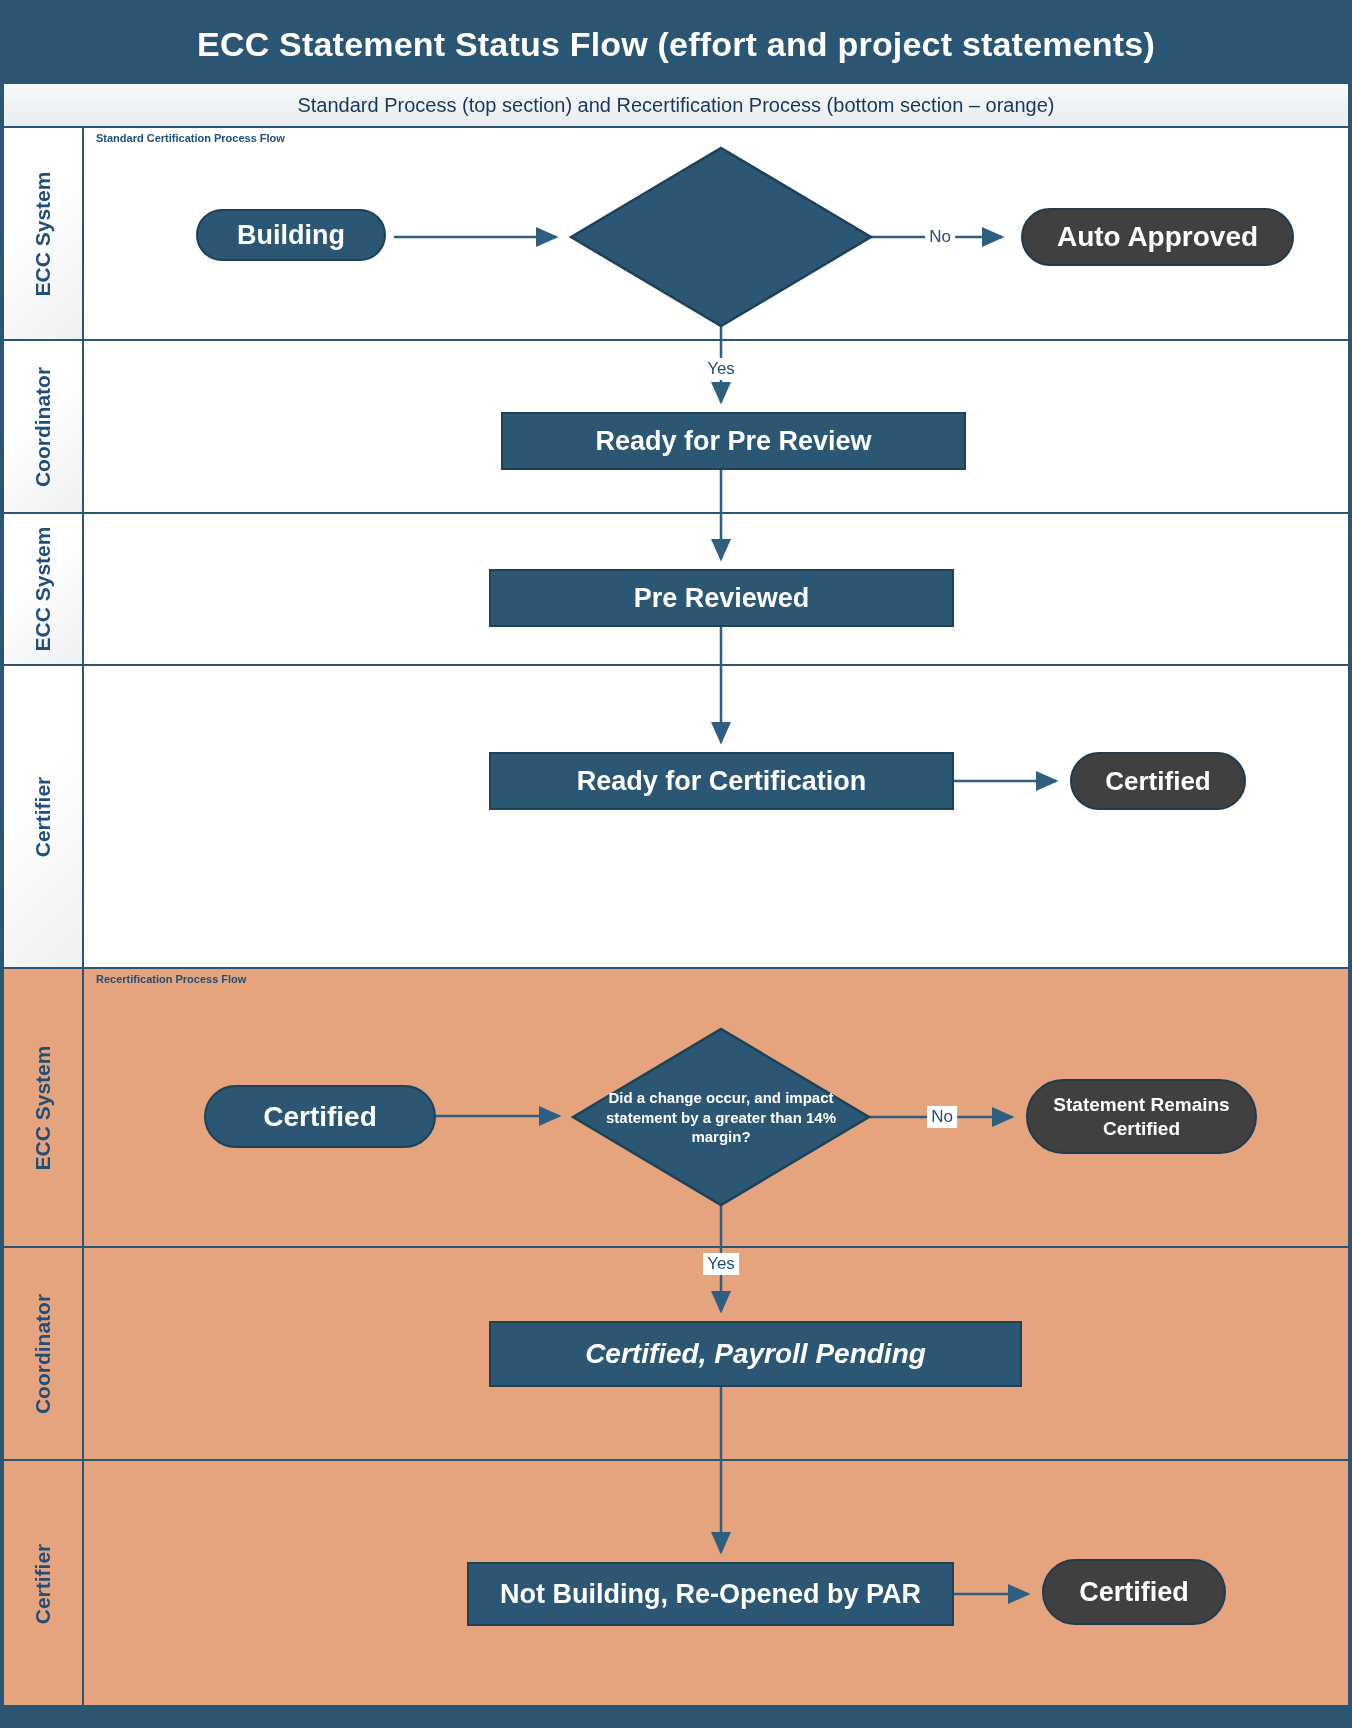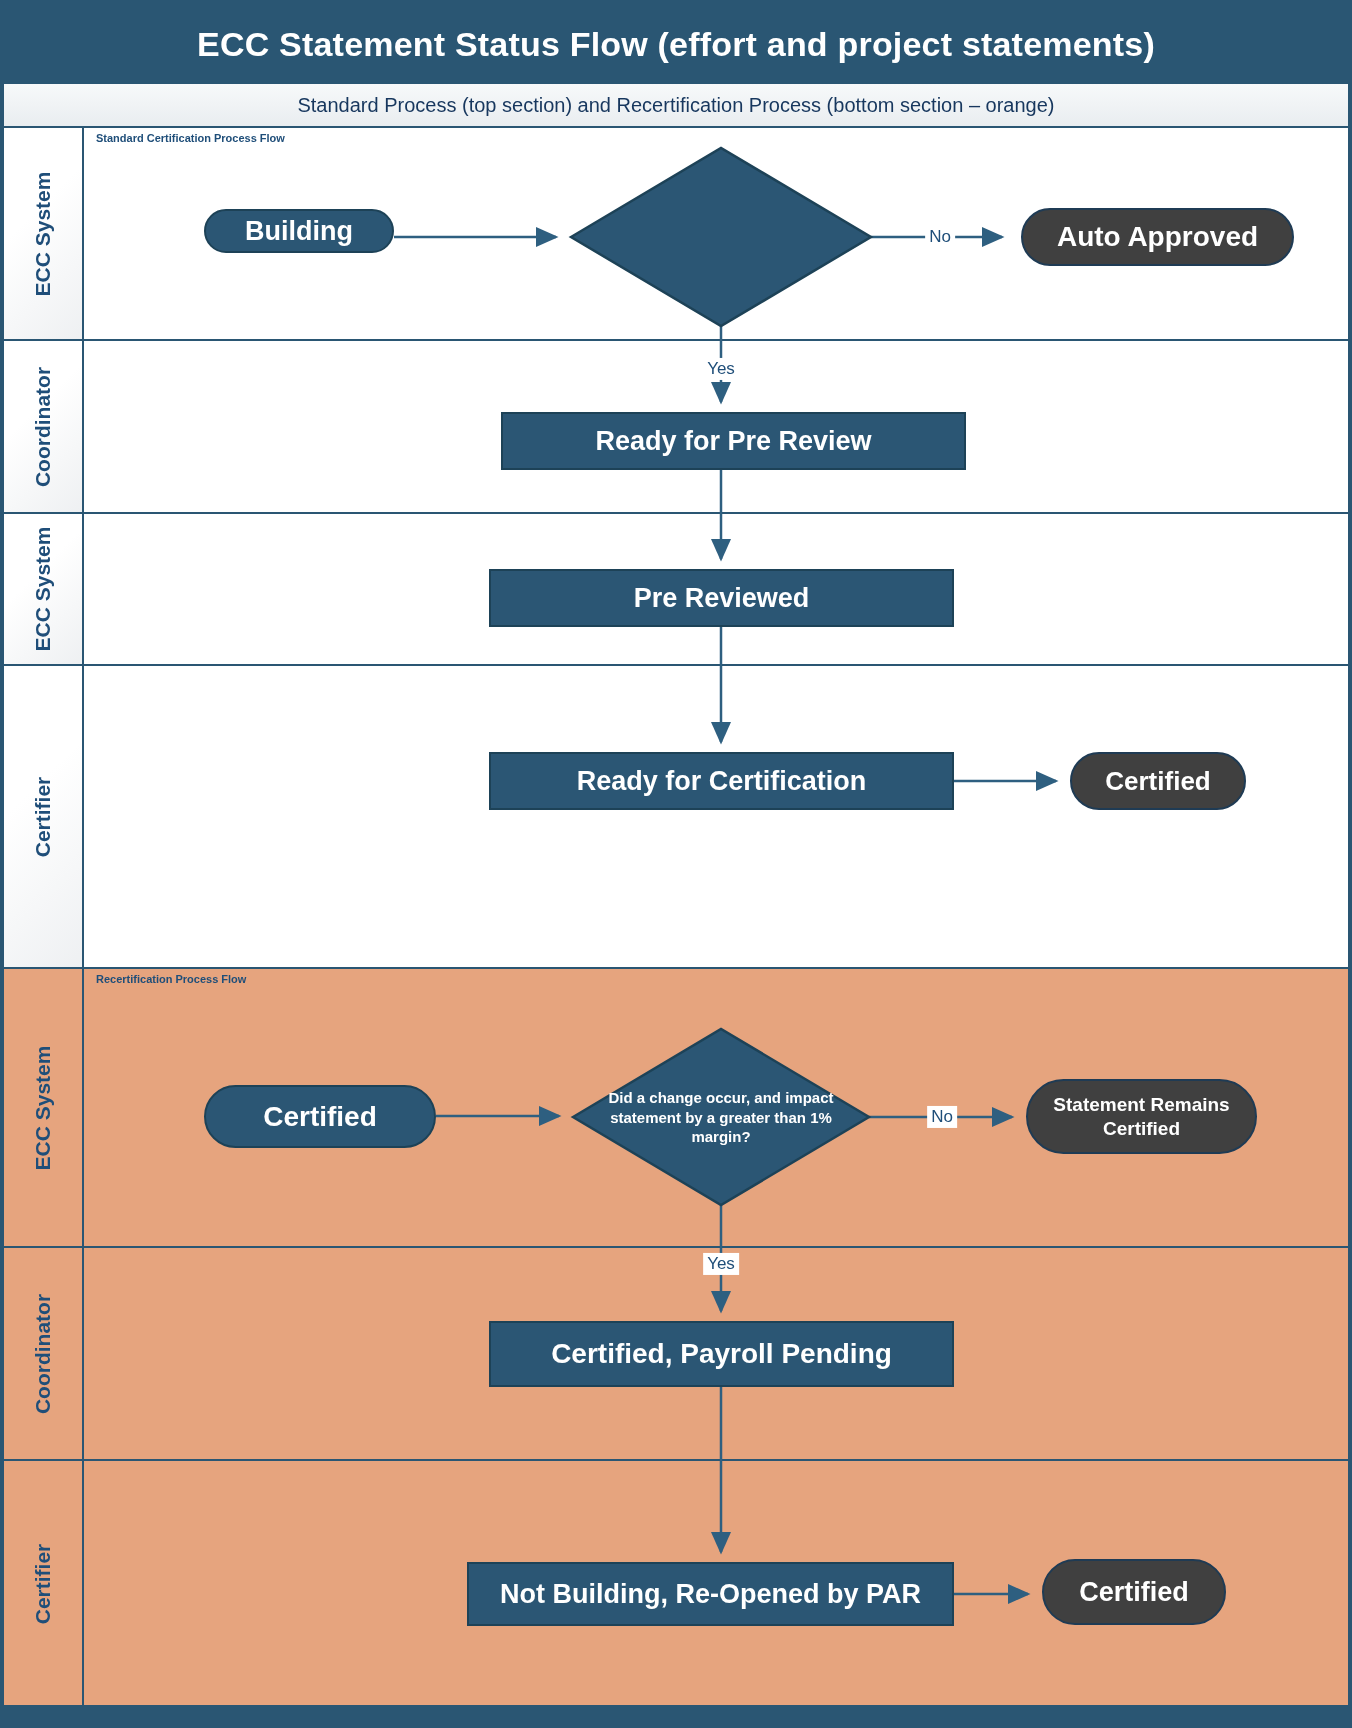--- a/index.html
+++ b/index.html
@@ -134,47 +134,47 @@
       <line x1="432" y1="1112" x2="555" y2="1112" marker-end="url(#arw)"></line>
       <line x1="865" y1="1113" x2="1008" y2="1113" marker-end="url(#arw)"></line>
       <line x1="717" y1="1201" x2="717" y2="1307" marker-end="url(#arw)"></line>
       <line x1="717" y1="1383" x2="717" y2="1548" marker-end="url(#arw)"></line>
       <line x1="950" y1="1590" x2="1024" y2="1590" marker-end="url(#arw)"></line>
     </g>
     <polygon points="567,233 717,144 867,233 717,322" fill="#2B5674" stroke="#1D4257" stroke-width="2.5"></polygon>
     <polygon points="569,1113 717,1025 865,1113 717,1201" fill="#2B5674" stroke="#1D4257" stroke-width="2.5"></polygon>
   </svg>
 
-  <div class="node stadium blue" style="left:200px;top:205px;width:190px;height:44px;font-size:27px;">Building</div>
+  <div class="node stadium blue" style="left:192px;top:205px;width:190px;height:52px;font-size:27px;">Building</div>
 
 
   <div class="edge-label" style="left:936px;top:233px;">No</div>
 
   <div class="node stadium green" style="left:1017px;top:204px;width:273px;height:58px;font-size:28px;">Auto Approved</div>
 
   <div class="edge-label" style="left:717px;top:365px;">Yes</div>
 
   <div class="node blue" style="left:485px;top:408px;width:465px;height:58px;font-size:27px;margin-left:12px;">Ready for Pre Review</div>
 
   <div class="node blue" style="left:485px;top:565px;width:465px;height:58px;font-size:27px;">Pre Reviewed</div>
 
   <div class="node blue" style="left:485px;top:748px;width:465px;height:58px;font-size:27px;">Ready for Certification</div>
 
   <div class="node stadium green" style="left:1066px;top:748px;width:176px;height:58px;font-size:26px;">Certified</div>
 
   <div class="node stadium blue" style="left:200px;top:1081px;width:232px;height:63px;font-size:28px;">Certified</div>
 
-  <div class="diamond-text" style="left:717px;top:1113px;width:240px;">Did a change occur, and impact statement by a greater than 1% margin?</div>
+  <div class="diamond-text" style="left:717px;top:1113px;width:240px;">Did a change occur, and impact statement by a greater than 14% margin?</div>
 
   <div class="edge-label" style="left:938px;top:1113px;">No</div>
 
   <div class="node stadium green" style="left:1022px;top:1075px;width:231px;height:75px;font-size:19px;line-height:1.25;padding:10px 18px;">Statement Remains Certified</div>
 
   <div class="edge-label" style="left:717px;top:1260px;">Yes</div>
 
-  <div class="node blue" style="left:485px;top:1317px;width:465px;height:66px;font-size:28px;">Certified, Payroll Pending</div>
+  <div class="node blue" style="left:485px;top:1317px;width:533px;height:66px;font-size:28px;font-style:italic;">Certified, Payroll Pending</div>
 
   <div class="node blue" style="left:463px;top:1558px;width:487px;height:64px;font-size:27px;">Not Building, Re-Opened by PAR</div>
 
   <div class="node stadium green" style="left:1038px;top:1555px;width:184px;height:66px;font-size:27px;">Certified</div>
 
   <div class="bottom-bar"></div>
 </div>
 
 </body></html>

